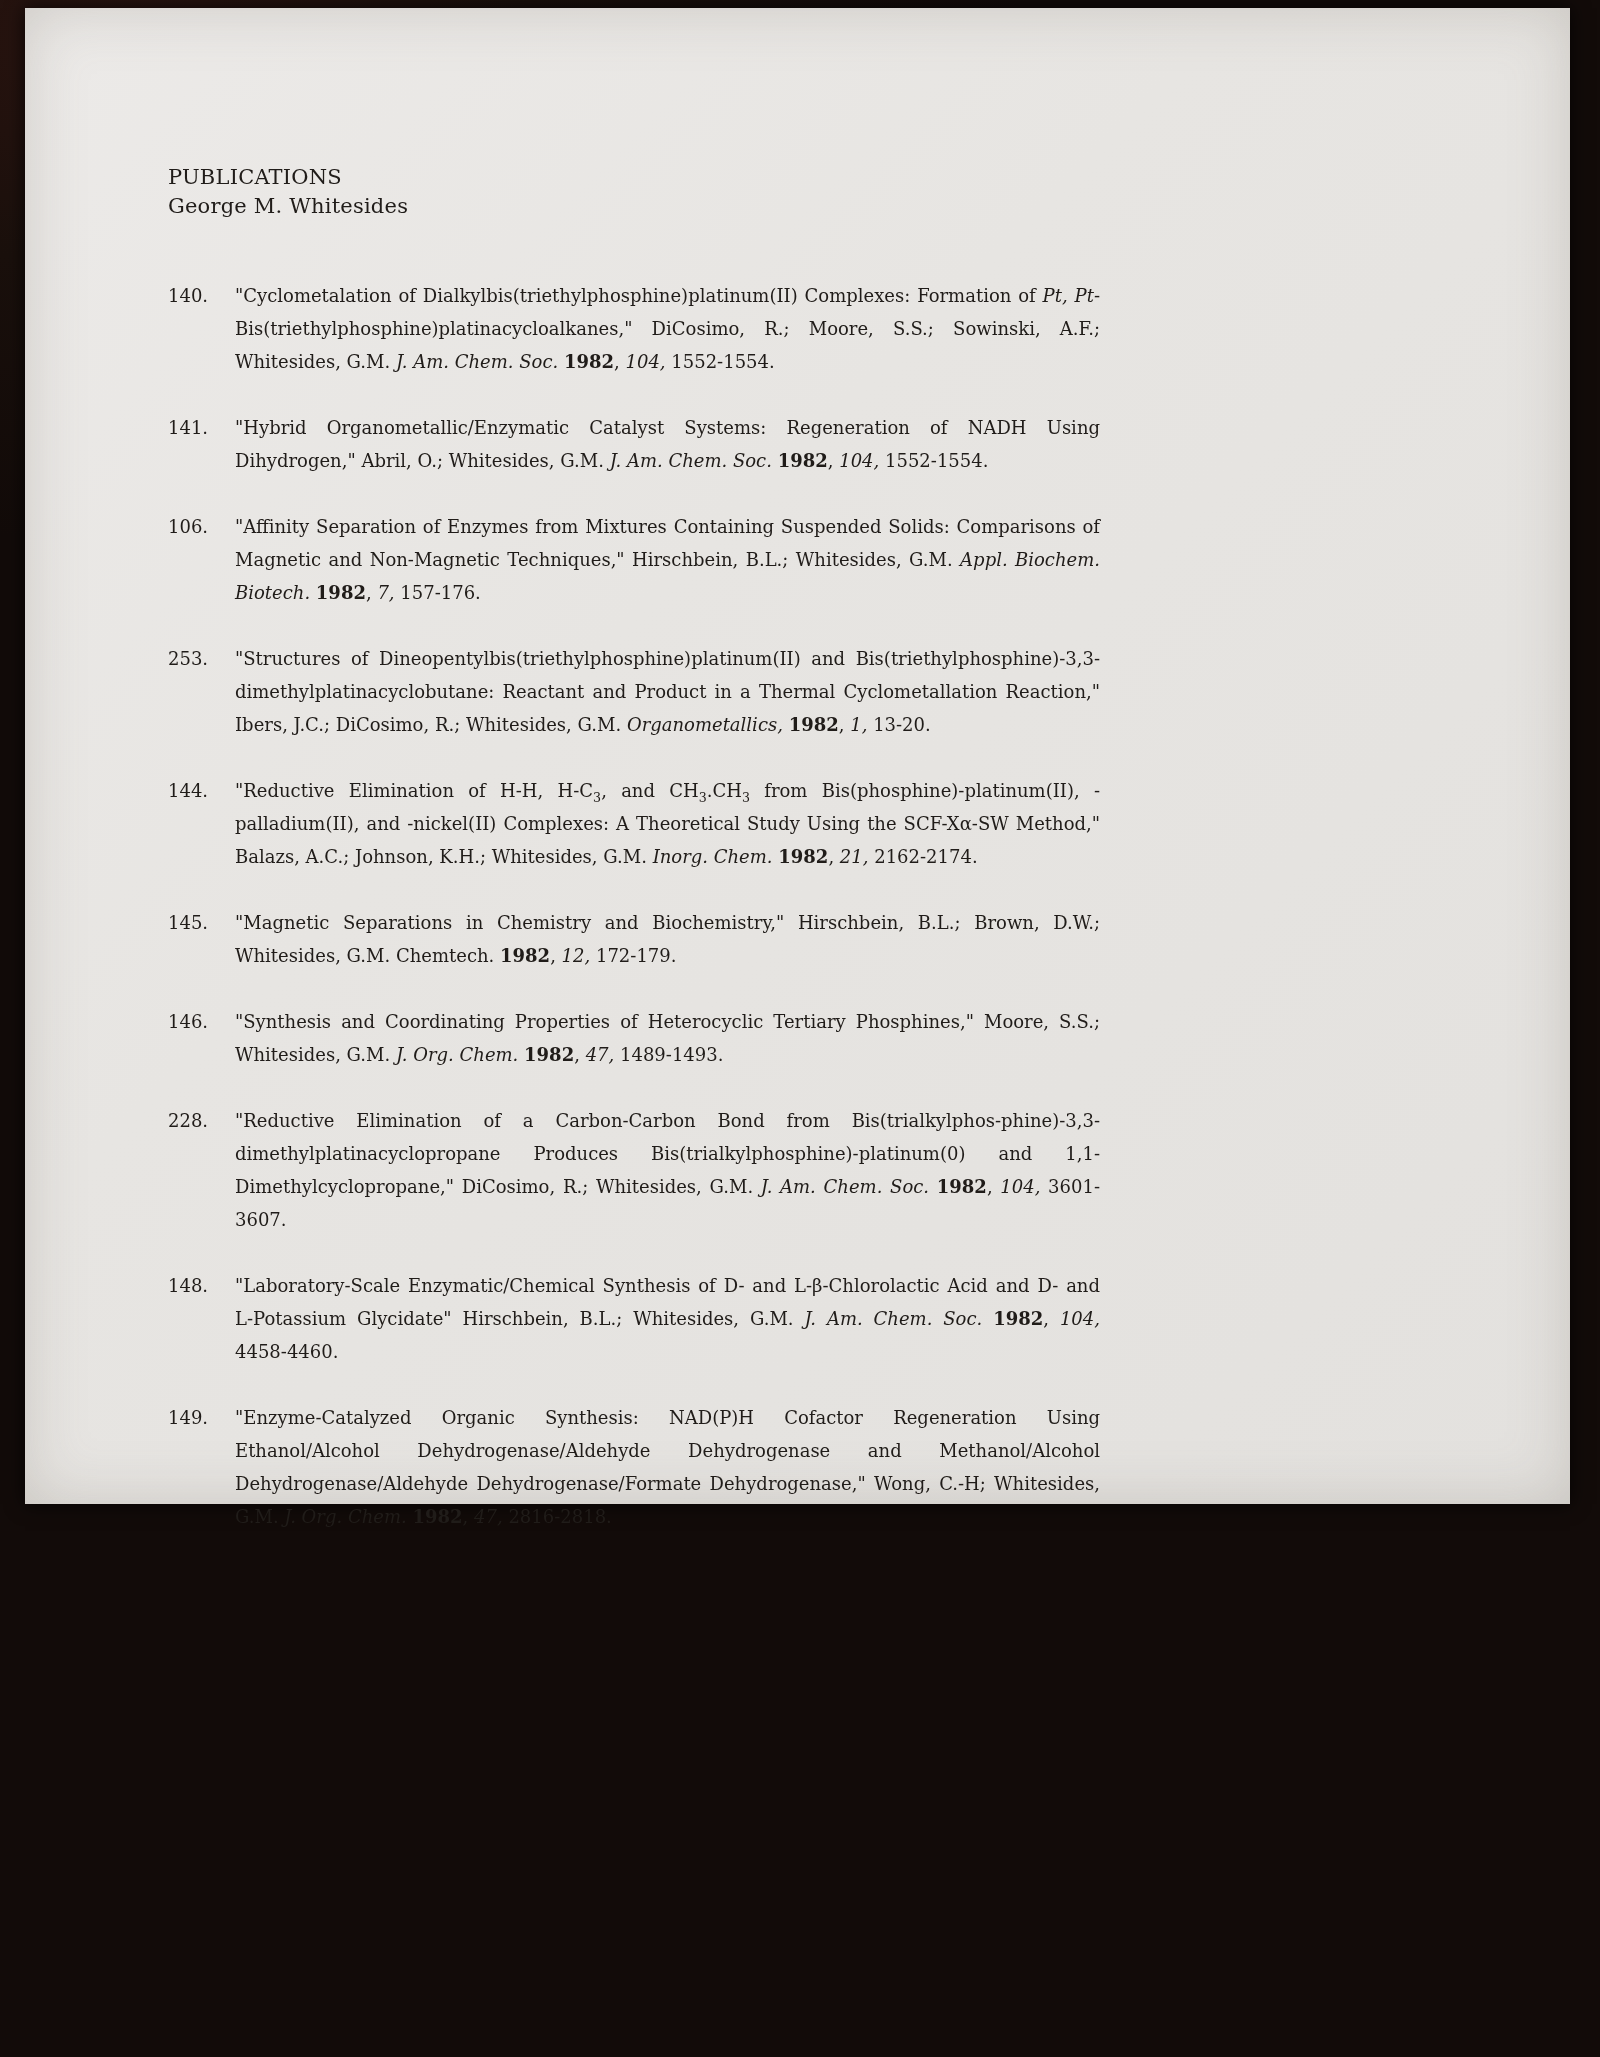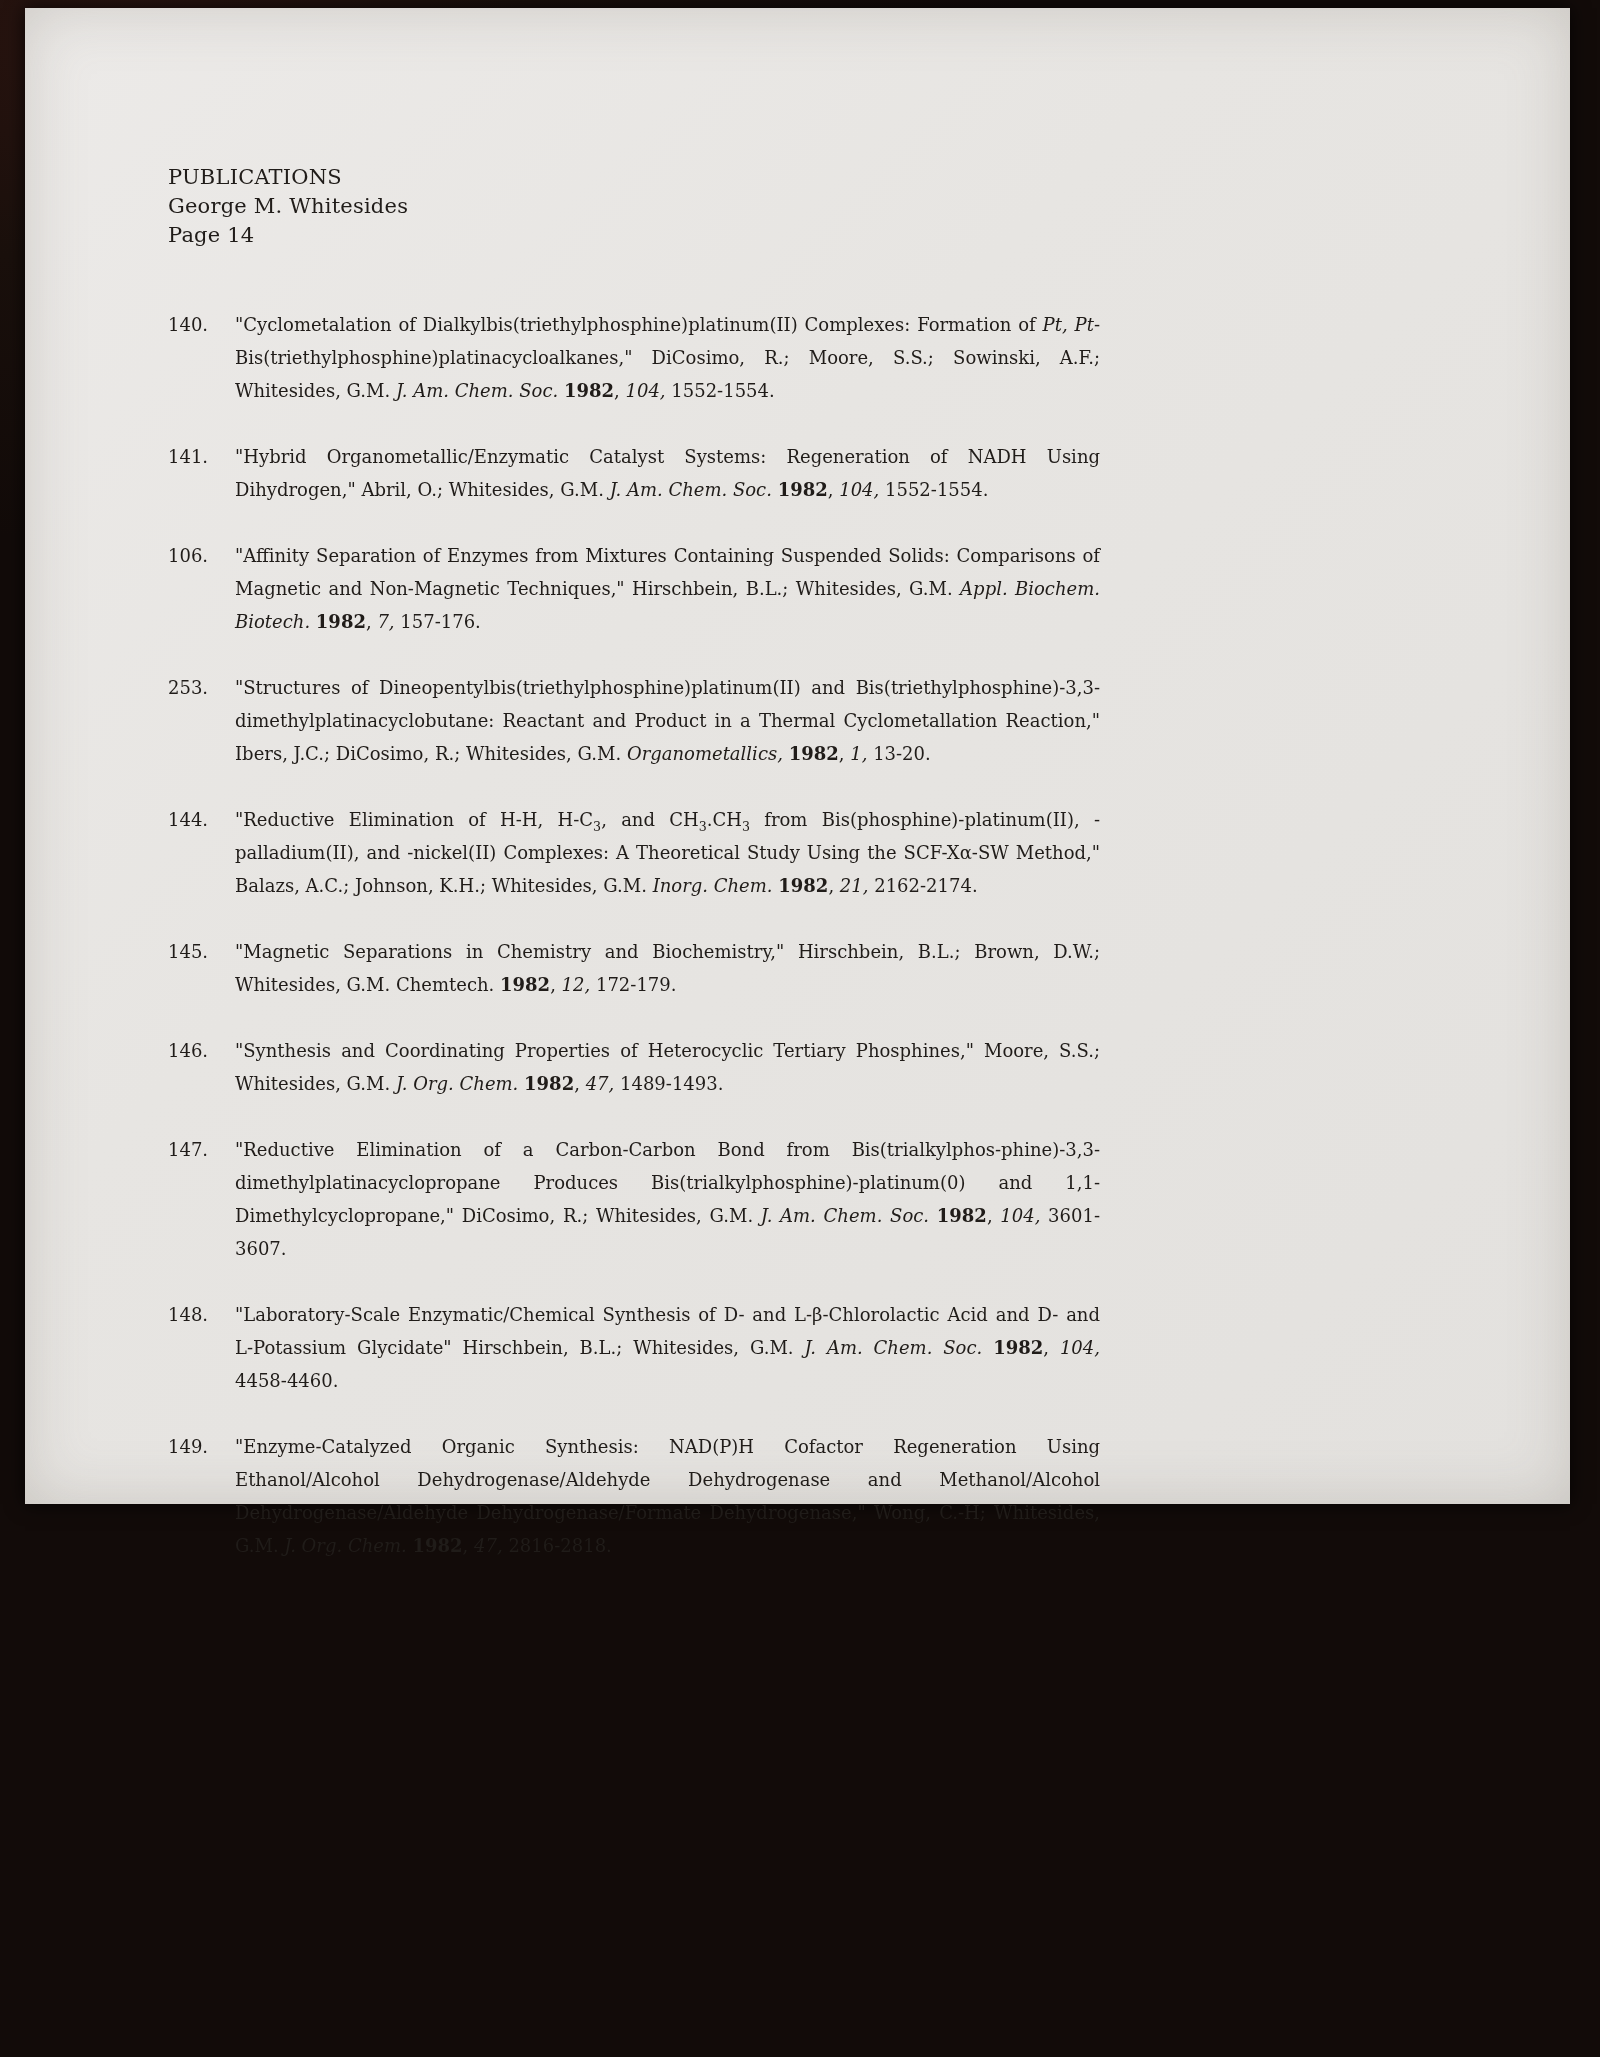--- a/index.html
+++ b/index.html
@@ -57,21 +57,20 @@
   }
 </style>
 </head>
 <body>
 
 <div class="paper">
   <div class="content">
     <div class="doc-header">
       <div>PUBLICATIONS</div>
       <div>George M. Whitesides</div>
-      <div>Page 14</div>
     </div>
     <div class="entries">
         <div class="entry">
           <div class="num">140.</div>
           <div class="body"><span>"Cyclometalation of Dialkylbis(triethylphosphine)platinum(II) Complexes: Formation of </span><span style="font-style: italic;">Pt, Pt</span><span>-Bis(triethylphosphine)platinacycloalkanes," DiCosimo, R.; Moore, S.S.; Sowinski, A.F.; Whitesides, G.M. </span><span style="font-style: italic;">J. Am. Chem. Soc.</span><span> </span><span style="font-weight: bold;">1982</span><span>, </span><span style="font-style: italic;">104,</span><span> 1552-1554.</span></div>
         </div>
         <div class="entry">
           <div class="num">141.</div>
           <div class="body"><span>"Hybrid Organometallic/Enzymatic Catalyst Systems: Regeneration of NADH Using Dihydrogen," Abril, O.; Whitesides, G.M. </span><span style="font-style: italic;">J. Am. Chem. Soc.</span><span> </span><span style="font-weight: bold;">1982</span><span>, </span><span style="font-style: italic;">104,</span><span> 1552-1554.</span></div>
         </div>
@@ -89,21 +88,21 @@
         </div>
         <div class="entry">
           <div class="num">145.</div>
           <div class="body"><span>"Magnetic Separations in Chemistry and Biochemistry," Hirschbein, B.L.; Brown, D.W.; Whitesides, G.M. </span><span style="">Chemtech.</span><span> </span><span style="font-weight: bold;">1982</span><span>, </span><span style="font-style: italic;">12,</span><span> 172-179.</span></div>
         </div>
         <div class="entry">
           <div class="num">146.</div>
           <div class="body"><span>"Synthesis and Coordinating Properties of Heterocyclic Tertiary Phosphines," Moore, S.S.; Whitesides, G.M. </span><span style="font-style: italic;">J. Org. Chem.</span><span> </span><span style="font-weight: bold;">1982</span><span>, </span><span style="font-style: italic;">47,</span><span> 1489-1493.</span></div>
         </div>
         <div class="entry">
-          <div class="num">147.</div>
+          <div class="num">228.</div>
           <div class="body"><span>"Reductive Elimination of a Carbon-Carbon Bond from Bis(trialkylphos-phine)-3,3-dimethylplatinacyclopropane Produces Bis(trialkylphosphine)-platinum(0) and 1,1-Dimethylcyclopropane," DiCosimo, R.; Whitesides, G.M. </span><span style="font-style: italic;">J. Am. Chem. Soc.</span><span> </span><span style="font-weight: bold;">1982</span><span>, </span><span style="font-style: italic;">104,</span><span> 3601-3607.</span></div>
         </div>
         <div class="entry">
           <div class="num">148.</div>
           <div class="body"><span>"Laboratory-Scale Enzymatic/Chemical Synthesis of D- and L-β-Chlorolactic Acid and D- and L-Potassium Glycidate" Hirschbein, B.L.; Whitesides, G.M. </span><span style="font-style: italic;">J. Am. Chem. Soc.</span><span> </span><span style="font-weight: bold;">1982</span><span>, </span><span style="font-style: italic;">104,</span><span> 4458-4460.</span></div>
         </div>
         <div class="entry">
           <div class="num">149.</div>
           <div class="body"><span>"Enzyme-Catalyzed Organic Synthesis: NAD(P)H Cofactor Regeneration Using Ethanol/Alcohol Dehydrogenase/Aldehyde Dehydrogenase and Methanol/Alcohol Dehydrogenase/Aldehyde Dehydrogenase/Formate Dehydrogenase," Wong, C.-H; Whitesides, G.M. </span><span style="font-style: italic;">J. Org. Chem.</span><span> </span><span style="font-weight: bold;">1982</span><span>, </span><span style="font-style: italic;">47,</span><span> 2816-2818.</span></div>
         </div>

